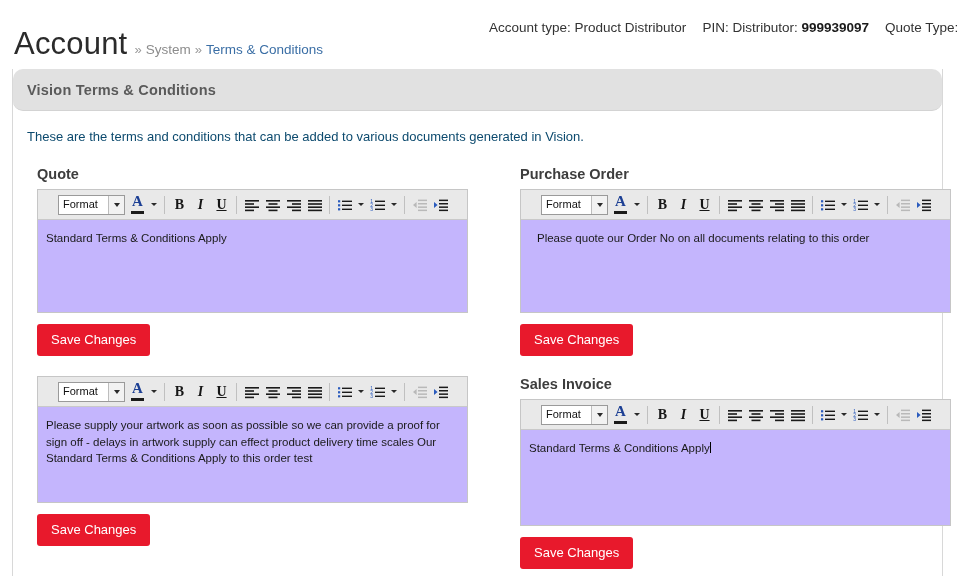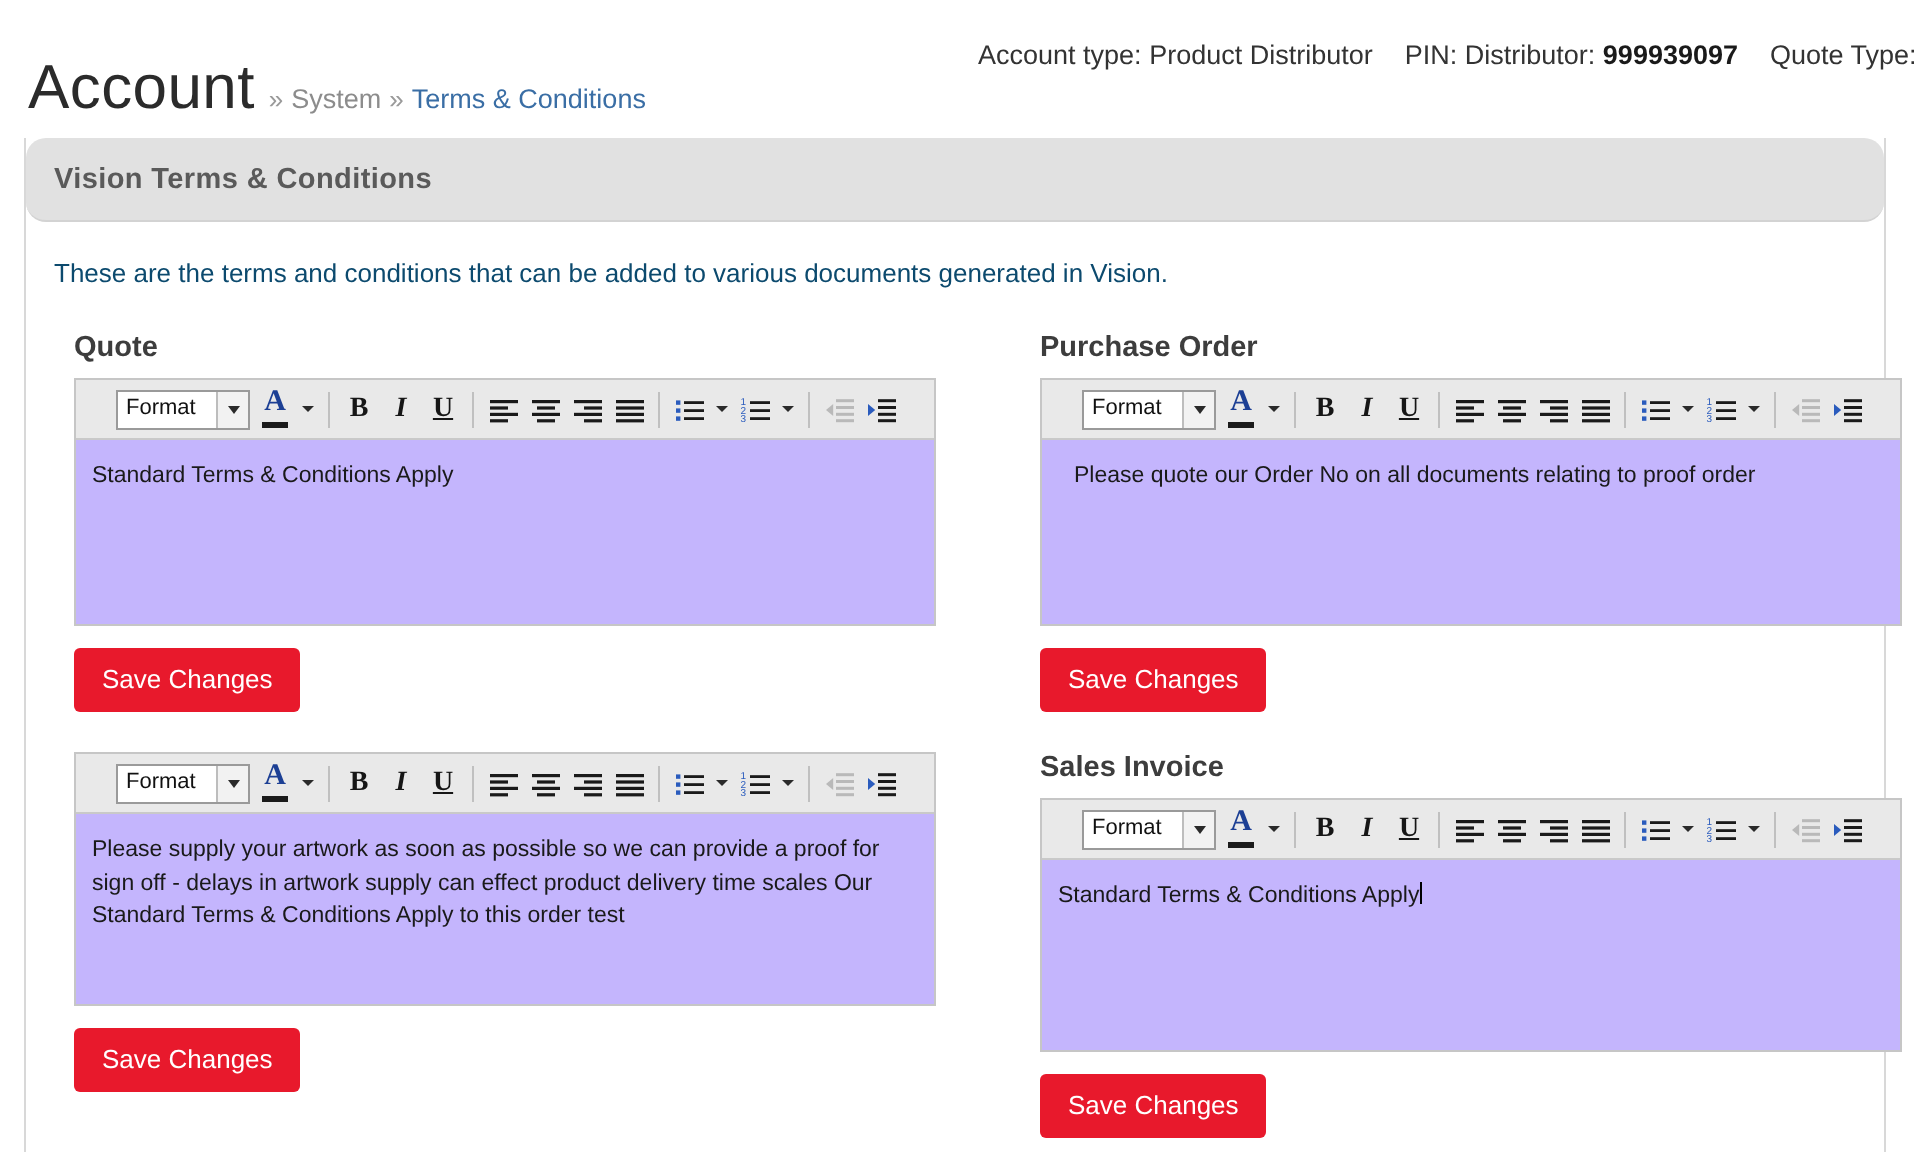--- a/index.html
+++ b/index.html
@@ -543,21 +543,21 @@
                   <g fill="#1a1a1a">
                     <rect x="6" y="1.6" width="9" height="1.5"></rect>
                     <rect x="6" y="5" width="9" height="1.5"></rect>
                     <rect x="6" y="8.4" width="9" height="1.5"></rect>
                     <rect x="6" y="11.6" width="9" height="1.5"></rect>
                   </g>
                   <path d="M1 4 L4.6 7 L1 10 Z" fill="#2a5bbd"></path>
                 </svg>
             </div>
           </div>
-          <div class="edit-area indented">Please quote our Order No on all documents relating to proof order</div>
+          <div class="edit-area indented">Please quote our Order No on all documents relating to this order</div>
         </div>
         <button class="save-btn">Save Changes</button>
       </div>
 
       <div class="row-gap"></div>
       <div class="row-gap"></div>
 
       <div class="cell left">
         <div class="editor">
           <div class="toolbar">

